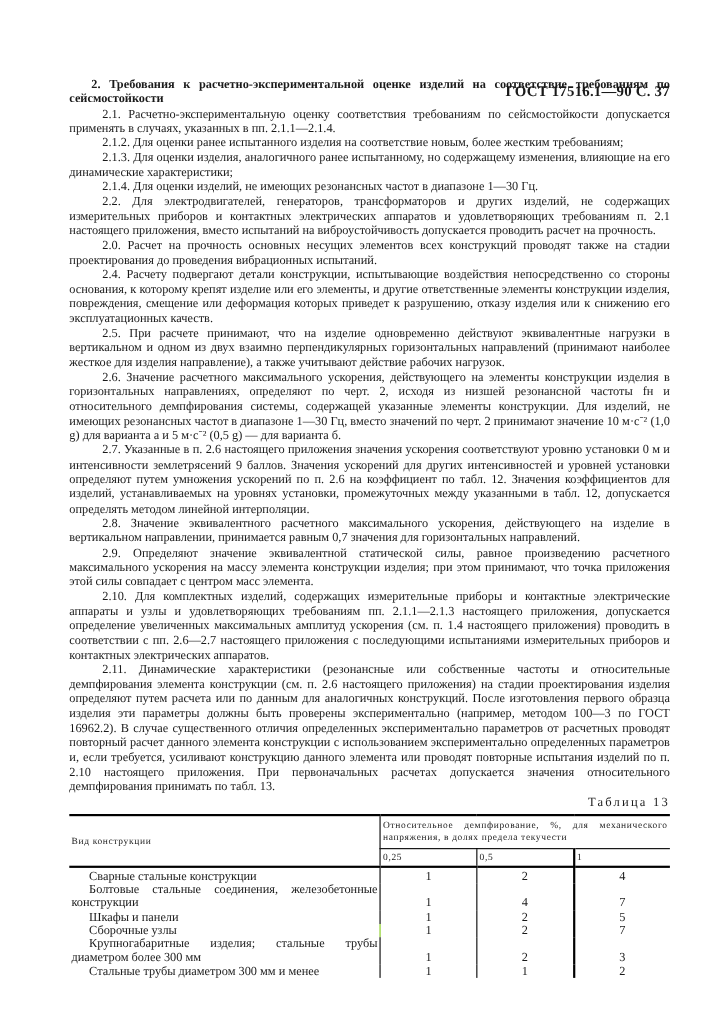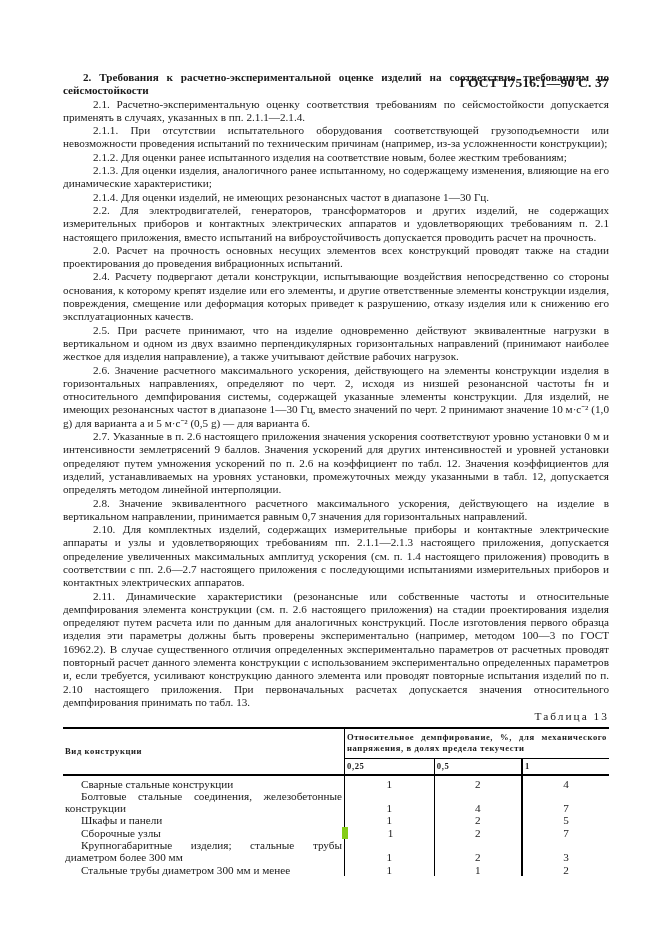--- a/index.html
+++ b/index.html
@@ -4,52 +4,52 @@
 <style>
   html, body { margin: 0; padding: 0; background: #ffffff; }
   body { width: 661px; height: 936px; position: relative; overflow: hidden;
          font-family: "Liberation Serif", serif; color: #1a1a1a; }
   .page-header { position: absolute; top: 38px; right: 52px; font-weight: bold; font-size: 13.5px; letter-spacing: 0.2px; margin-top: 37px; }
   .content { position: absolute; left: 63px; top: 71px; width: 546px; font-size: 11.2px; line-height: 13.3px; text-align: justify; }
   .content p { margin: 0; text-indent: 30px; }
   .content p.section-title { font-weight: bold; text-indent: 20px; }
   .table-caption { text-align: right; letter-spacing: 2px; margin-top: 1px; margin-bottom: 3px; font-size: 11.4px; }
   table.t13 { width: 546px; border-collapse: collapse; font-size: 11.2px; line-height: 12.3px; }
-  table.t13 th { font-weight: bold; font-size: 8.6px; letter-spacing: 0.6px; line-height: 11px; padding: 2px 2px; }
+  table.t13 th { font-weight: normal; font-size: 8.6px; letter-spacing: 0.6px; line-height: 11px; padding: 2px 2px; }
   table.t13 .hdr-top th { border-top: 2.5px solid #000; }
   table.t13 th.col-kind { border-right: 1px solid #000; border-bottom: 2.5px solid #000; width: 282px; }
   table.t13 th.col-group { border-bottom: 1px solid #000; padding: 3px 2px 4px; }
   table.t13 th.sub { border-bottom: 2.5px solid #000; }
   table.t13 th.sub-1, table.t13 td.c1 { border-right: 1px solid #000; }
   table.t13 th.sub-2, table.t13 td.c2 { border-right: 2px solid #000; }
   table.t13 td { padding: 0 2px; vertical-align: bottom; }
   table.t13 td.kind { text-align: left; }
   table.t13 td.kind span.txt { display: block; text-indent: 16px; text-align: justify; }
   table.t13 td.num { text-align: center; width: 84px; }
   table.t13 tr.first td { padding-top: 2px; }
 </style>
 </head>
 <body>
 
 <div class="page-header">ГОСТ 17516.1—90 С. 37</div>
 
 <div class="content">
   <p class="section-title">2. Требования к расчетно-экспериментальной оценке изделий на соответствие требованиям по сейсмостойкости</p>
   <p>2.1. Расчетно-экспериментальную оценку соответствия требованиям по сейсмостойкости допускается применять в случаях, указанных в пп. 2.1.1—2.1.4.</p>
-  <p>2.1.1. При отсутствии испытательного оборудования соответствующей грузоподъемности или невозможности проведения испытаний по техническим причинам (например, из-за усложненности конструкции);</p>
   <p>2.1.2. Для оценки ранее испытанного изделия на соответствие новым, более жестким требованиям;</p>
   <p>2.1.3. Для оценки изделия, аналогичного ранее испытанному, но содержащему изменения, влияющие на его динамические характеристики;</p>
   <p>2.1.4. Для оценки изделий, не имеющих резонансных частот в диапазоне 1—30 Гц.</p>
   <p>2.2. Для электродвигателей, генераторов, трансформаторов и других изделий, не содержащих измерительных приборов и контактных электрических аппаратов и удовлетворяющих требованиям п. 2.1 настоящего приложения, вместо испытаний на виброустойчивость допускается проводить расчет на прочность.</p>
   <p>2.0. Расчет на прочность основных несущих элементов всех конструкций проводят также на стадии проектирования до проведения вибрационных испытаний.</p>
   <p>2.4. Расчету подвергают детали конструкции, испытывающие воздействия непосредственно со стороны основания, к которому крепят изделие или его элементы, и другие ответственные элементы конструкции изделия, повреждения, смещение или деформация которых приведет к разрушению, отказу изделия или к снижению его эксплуатационных качеств.</p>
   <p>2.5. При расчете принимают, что на изделие одновременно действуют эквивалентные нагрузки в вертикальном и одном из двух взаимно перпендикулярных горизонтальных направлений (принимают наиболее жесткое для изделия направление), а также учитывают действие рабочих нагрузок.</p>
   <p>2.6. Значение расчетного максимального ускорения, действующего на элементы конструкции изделия в горизонтальных направлениях, определяют по черт. 2, исходя из низшей резонансной частоты fн и относительного демпфирования системы, содержащей указанные элементы конструкции. Для изделий, не имеющих резонансных частот в диапазоне 1—30 Гц, вместо значений по черт. 2 принимают значение 10 м·с⁻² (1,0 g) для варианта а и 5 м·с⁻² (0,5 g) — для варианта б.</p>
   <p>2.7. Указанные в п. 2.6 настоящего приложения значения ускорения соответствуют уровню установки 0 м и интенсивности землетрясений 9 баллов. Значения ускорений для других интенсивностей и уровней установки определяют путем умножения ускорений по п. 2.6 на коэффициент по табл. 12. Значения коэффициентов для изделий, устанавливаемых на уровнях установки, промежуточных между указанными в табл. 12, допускается определять методом линейной интерполяции.</p>
   <p>2.8. Значение эквивалентного расчетного максимального ускорения, действующего на изделие в вертикальном направлении, принимается равным 0,7 значения для горизонтальных направлений.</p>
+  <p>2.9. Определяют значение эквивалентной статической силы, равное произведению расчетного максимального ускорения на массу элемента конструкции изделия; при этом принимают, что точка приложения этой силы совпадает с центром масс элемента.</p>
   <p>2.10. Для комплектных изделий, содержащих измерительные приборы и контактные электрические аппараты и узлы и удовлетворяющих требованиям пп. 2.1.1—2.1.3 настоящего приложения, допускается определение увеличенных максимальных амплитуд ускорения (см. п. 1.4 настоящего приложения) проводить в соответствии с пп. 2.6—2.7 настоящего приложения с последующими испытаниями измерительных приборов и контактных электрических аппаратов.</p>
   <p>2.11. Динамические характеристики (резонансные или собственные частоты и относительные демпфирования элемента конструкции (см. п. 2.6 настоящего приложения) на стадии проектирования изделия определяют путем расчета или по данным для аналогичных конструкций. После изготовления первого образца изделия эти параметры должны быть проверены экспериментально (например, методом 100—3 по ГОСТ 16962.2). В случае существенного отличия определенных экспериментально параметров от расчетных проводят повторный расчет данного элемента конструкции с использованием экспериментально определенных параметров и, если требуется, усиливают конструкцию данного элемента или проводят повторные испытания изделий по п. 2.10 настоящего приложения. При первоначальных расчетах допускается значения относительного демпфирования принимать по табл. 13.</p>
 
   <div class="table-caption">Таблица 13</div>
 
   <table class="t13">
     <thead>
       <tr class="hdr-top">
         <th class="col-kind" rowspan="2">Вид конструкции</th>
         <th class="col-group" colspan="3">Относительное демпфирование, %, для механического напряжения, в долях предела текучести</th>
@@ -79,21 +79,21 @@
       </tr>
       <tr>
         <td class="kind c0" style="border-right:1px solid #000;">
             <span class="txt">Шкафы и панели</span>
           </td>
         <td class="num c1">1</td>
         <td class="num c2">2</td>
         <td class="num c3">5</td>
       </tr>
       <tr>
-        <td class="kind c0" style="border-right:6px solid #84cc16;margin-top:32px;">
+        <td class="kind c0" style="border-right:1px solid #84cc16;margin-top:32px;">
             <span class="txt">Сборочные узлы</span>
           </td>
         <td class="num c1">1</td>
         <td class="num c2">2</td>
         <td class="num c3">7</td>
       </tr>
       <tr>
         <td class="kind c0" style="border-right:1px solid #000;">
             <span class="txt">Крупногабаритные изделия; стальные трубы диаметром более 300 мм</span>
           </td>

